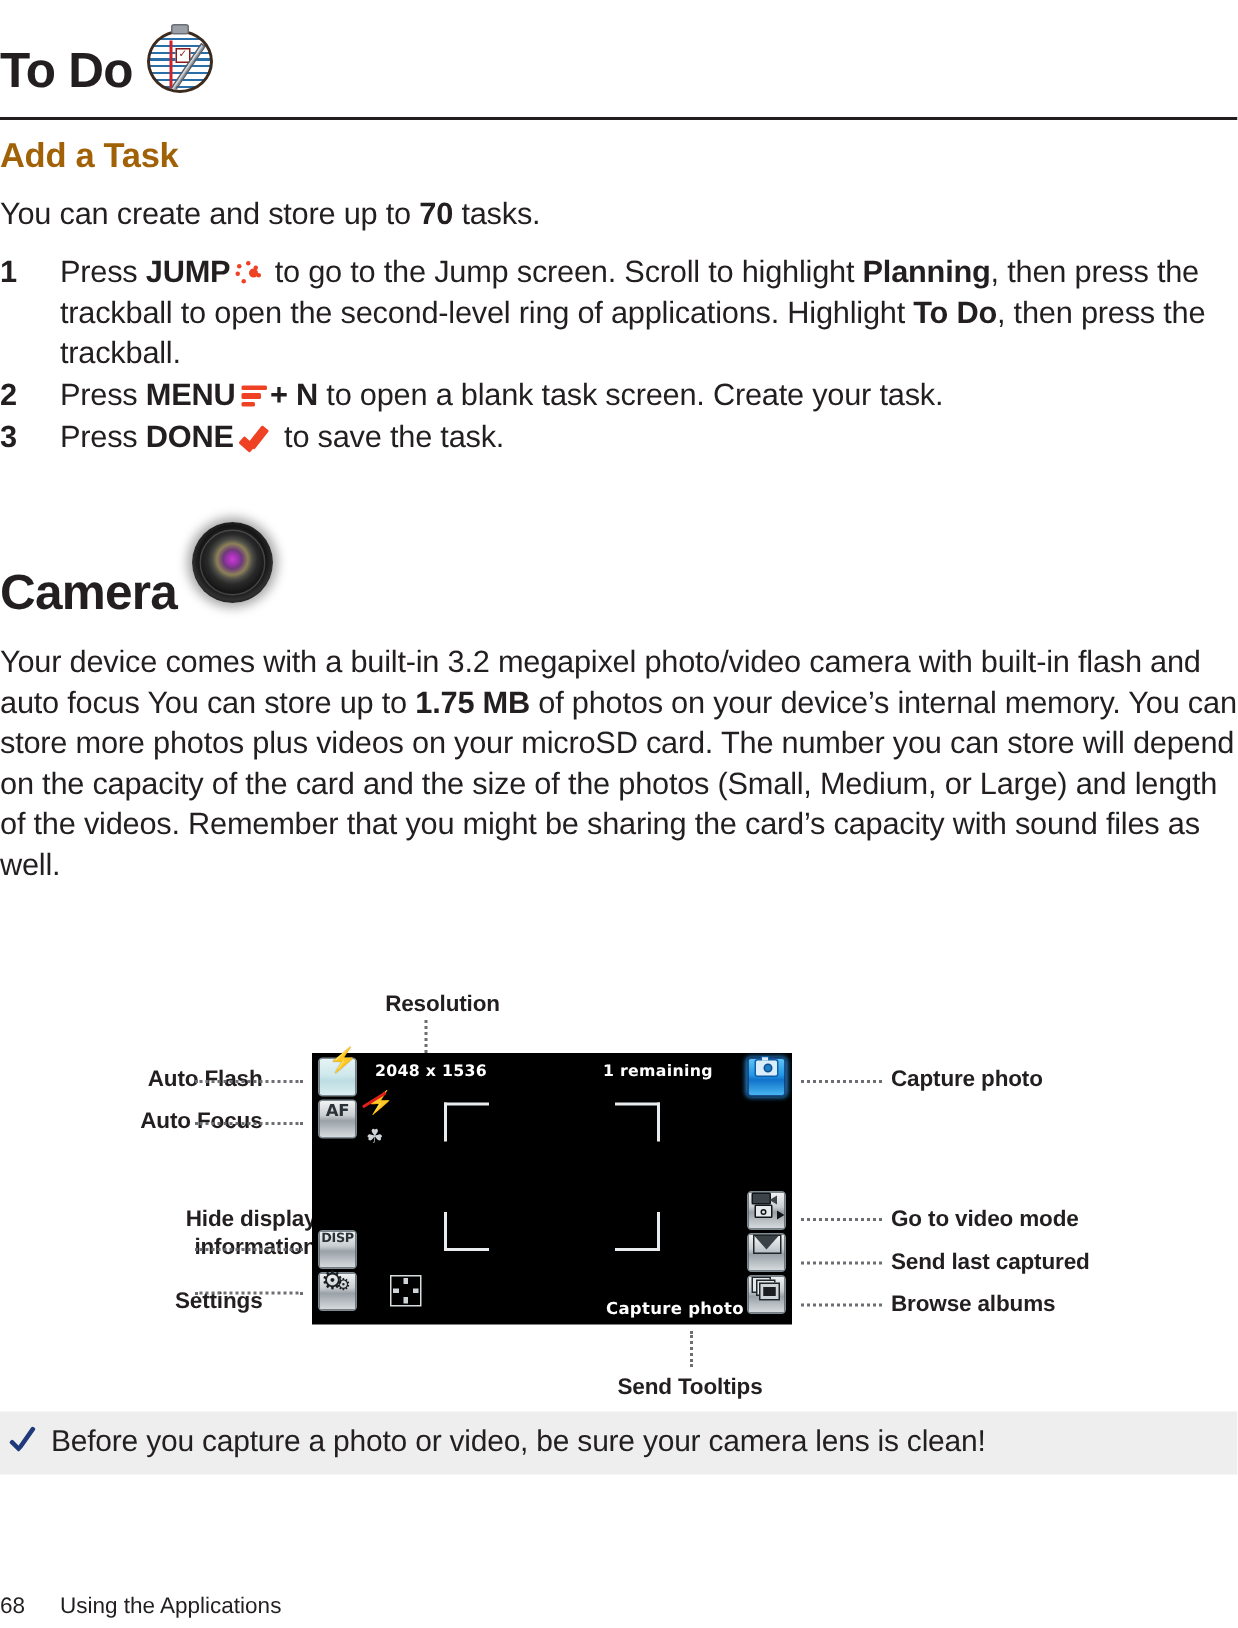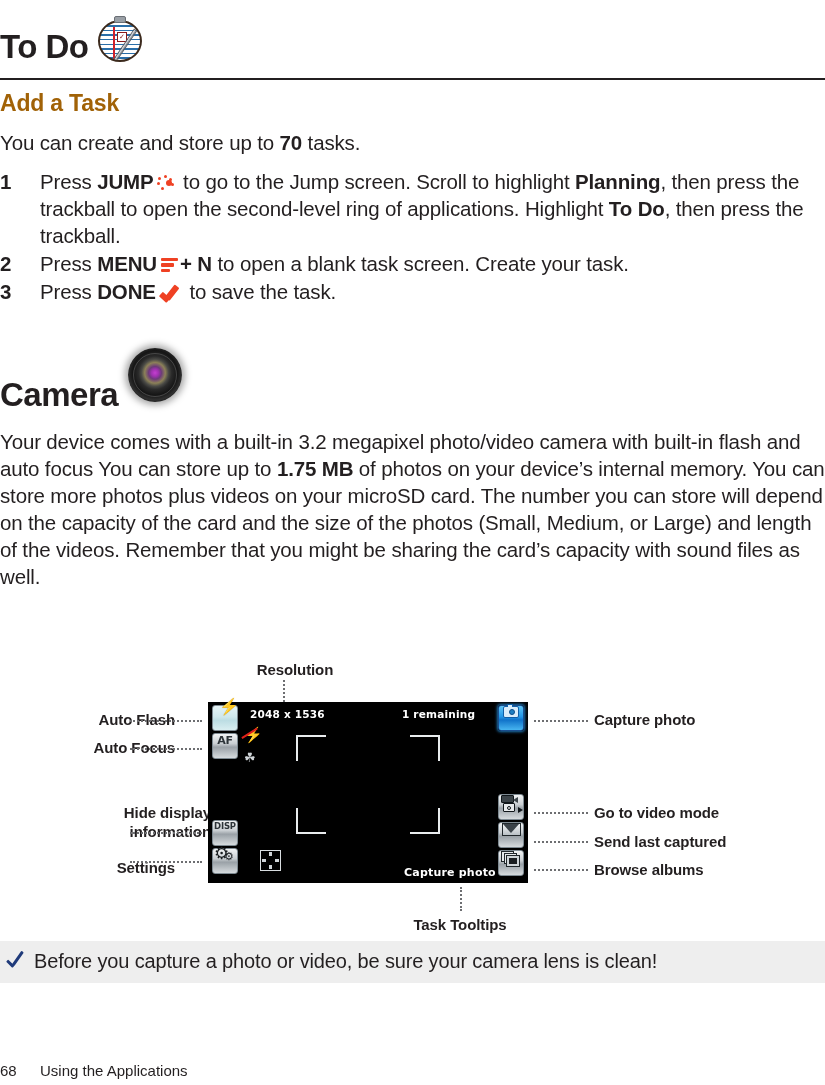--- a/index.html
+++ b/index.html
@@ -710,21 +710,21 @@
 
     <div class="callout left-al" id="c-video-mode">Go to video mode</div>
     <div class="leader-h" id="l-video-mode"></div>
 
     <div class="callout left-al" id="c-send-last">Send last captured</div>
     <div class="leader-h" id="l-send-last"></div>
 
     <div class="callout left-al" id="c-browse-albums">Browse albums</div>
     <div class="leader-h" id="l-browse-albums"></div>
 
-    <div class="callout center-al" id="c-photo-tips">Task Tooltips</div>
+    <div class="callout center-al" id="c-photo-tips">Send Tooltips</div>
     <div class="leader-v" id="l-photo-tips"></div>
 
     <div class="cam-screen">
 
       <div class="cam-text" id="cam-res">2048 x 1536</div>
       <div class="cam-text" id="cam-remaining">1 remaining</div>
       <div class="cam-text" id="cam-tooltip">Capture photo</div>
 
       <div class="fbrk" id="fb-tl"></div>
       <div class="fbrk" id="fb-tr"></div>

